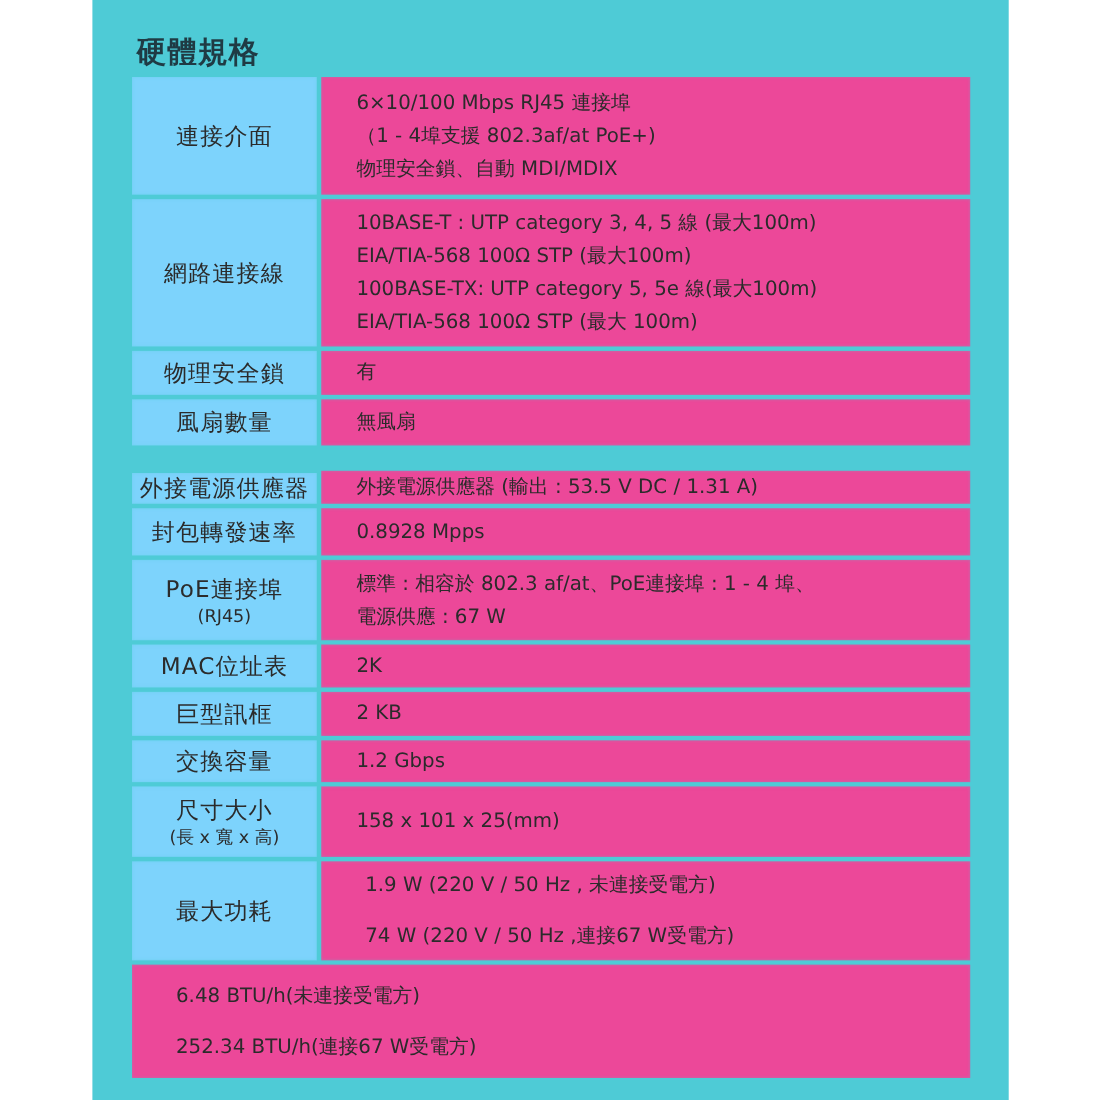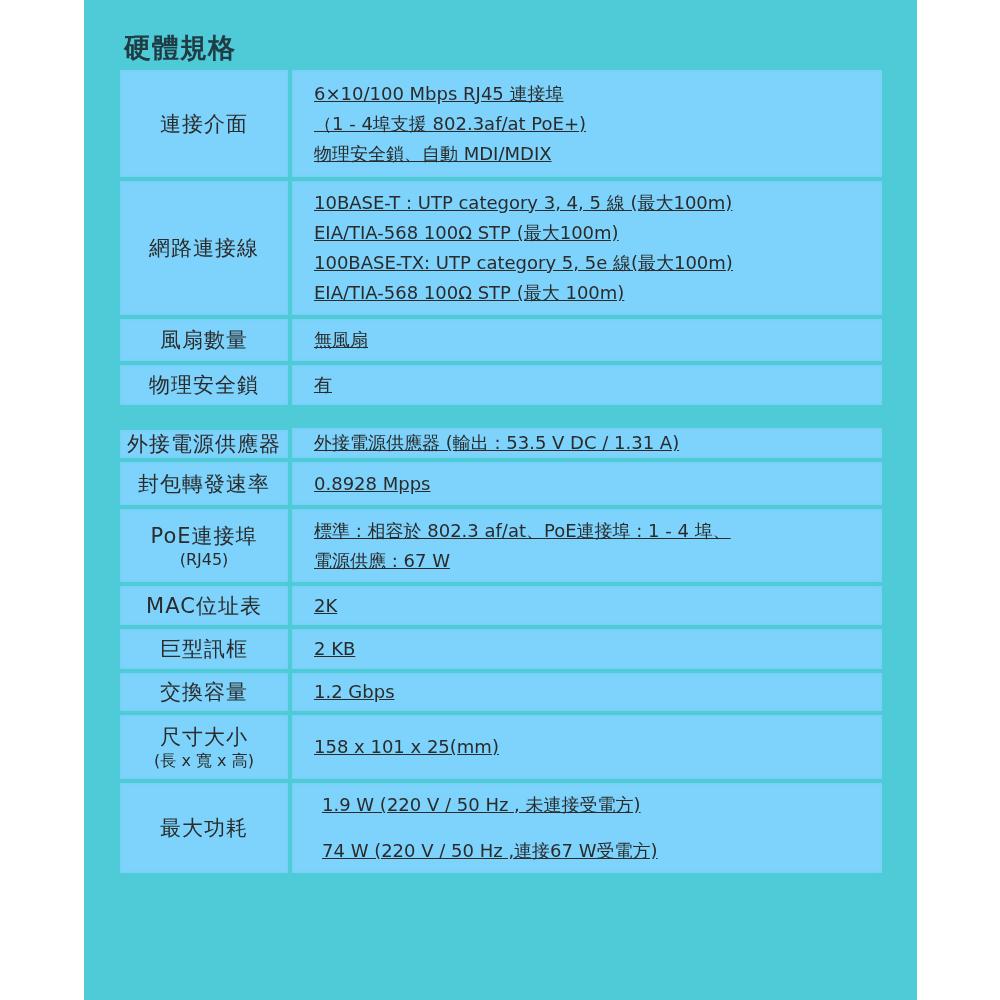--- a/index.html
+++ b/index.html
@@ -24,24 +24,23 @@
   }
   .row { display: flex; gap: 4px; }
   .cell-label {
     width: 168px; background: #7dd3fc; display: flex; flex-direction: column;
     align-items: center; justify-content: center; text-align: center;
     font-size: 21px; color: #2b2b2b; letter-spacing: 1px;
     box-shadow: inset 0 0 3px rgba(78,203,214,0.35);
   }
   .cell-label .sub { font-size: 16px; letter-spacing: 0; margin-top: 0px; }
   .cell-value {
-    flex: 1; background: #7dd3fc; display: flex; flex-direction: column; justify-content: center;
-    padding-left: 22px; font-size: 18px; color: #2b2b2b;
+    flex: 1; background: #ec4899; display: flex; flex-direction: column; justify-content: center;
+    padding-left: 32px; font-size: 18px; color: #2b2b2b;
     box-shadow: inset 0 0 3px rgba(78,203,214,0.35);
-    text-decoration: underline;
   }
   .cell-value .line { line-height: 30px; white-space: nowrap; }
   .cell-value.spaced .line { line-height: 46px; padding-left: 8px; }
 </style>
 </head>
 <body>
 
 <div class="panel"></div>
 <div class="title">硬體規格</div>
 
@@ -61,34 +60,34 @@
       <div class="cell-label">
         <span>網路連接線</span>
       </div>
       <div class="cell-value">
         <div class="line">10BASE-T : UTP category 3, 4, 5 線 (最大100m)</div>
         <div class="line">EIA/TIA-568 100Ω STP (最大100m)</div>
         <div class="line">100BASE-TX: UTP category 5, 5e 線(最大100m)</div>
         <div class="line">EIA/TIA-568 100Ω STP (最大 100m)</div>
       </div>
     </div>
+    <div class="row" style="height: 40px;">
+      <div class="cell-label">
+        <span>物理安全鎖</span>
+      </div>
+      <div class="cell-value">
+        <div class="line">有</div>
+      </div>
+    </div>
     <div class="row" style="height: 42px;">
       <div class="cell-label">
         <span>風扇數量</span>
       </div>
       <div class="cell-value">
         <div class="line">無風扇</div>
-      </div>
-    </div>
-    <div class="row" style="height: 40px;">
-      <div class="cell-label">
-        <span>物理安全鎖</span>
-      </div>
-      <div class="cell-value">
-        <div class="line">有</div>
       </div>
     </div>
     <div class="row" style="height: 49px; align-items: flex-end;">
       <div class="cell-label">
         <span>外接電源供應器</span>
       </div>
       <div class="cell-value">
         <div class="line">外接電源供應器 (輸出 : 53.5 V DC / 1.31 A)</div>
       </div>
     </div>
@@ -146,14 +145,18 @@
     <div class="row" style="height: 90px;">
       <div class="cell-label">
         <span>最大功耗</span>
       </div>
       <div class="cell-value spaced">
         <div class="line">1.9 W (220 V / 50 Hz , 未連接受電方)</div>
         <div class="line">74 W (220 V / 50 Hz ,連接67 W受電方)</div>
       </div>
     </div>
     <div class="row" style="height: 103px;">
+      <div class="cell-value spaced">
+        <div class="line">6.48 BTU/h(未連接受電方)</div>
+        <div class="line">252.34 BTU/h(連接67 W受電方)</div>
+      </div>
     </div>
   </div>
 
 </body></html>

